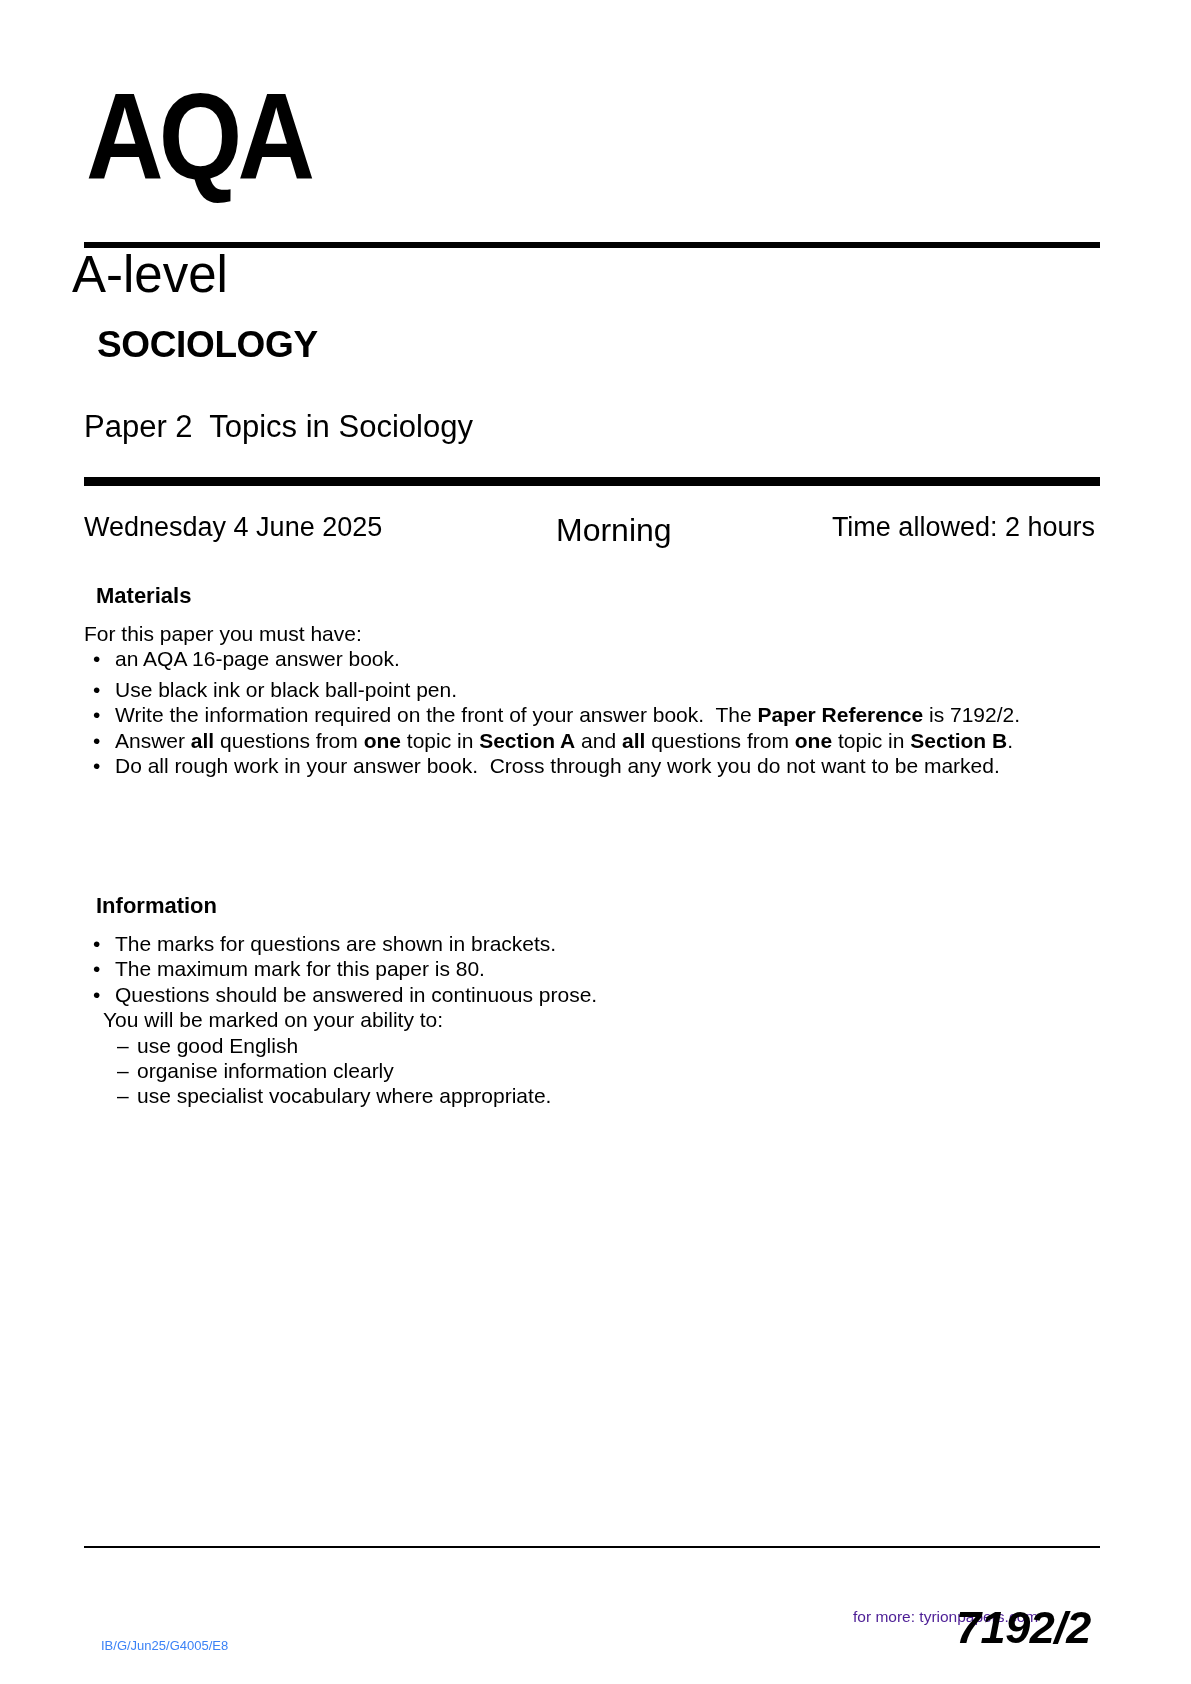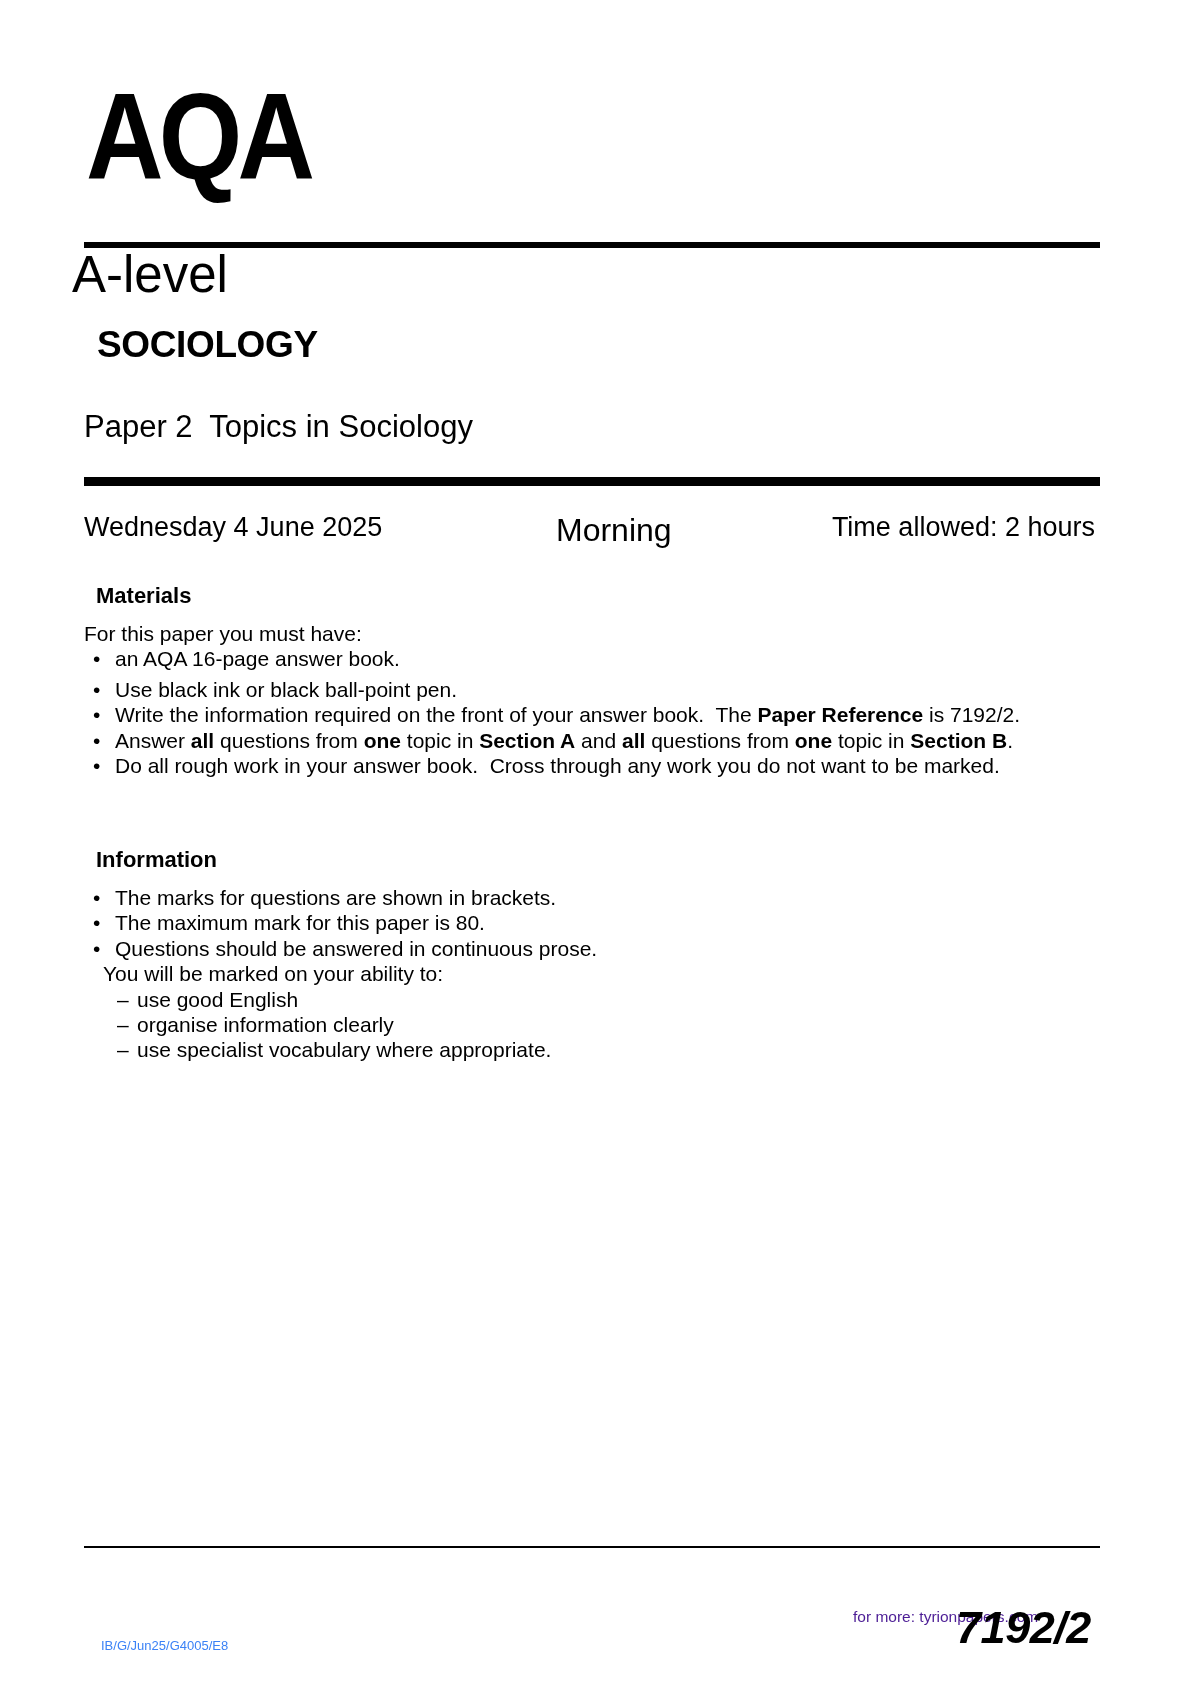--- a/index.html
+++ b/index.html
@@ -28,21 +28,21 @@
   .t-subj   { left:97px; top:324px; font-size:37px; line-height:1.15; font-weight:bold; letter-spacing:-0.01em; }
   .t-paper  { left:84px; top:408px; font-size:31px; line-height:1.2; }
 
   .d-date    { left:84px;  top:512px; font-size:27px; }
   .d-session { left:556px; top:512px; font-size:32px; }
   .d-time    { right:96px; top:512px; font-size:27px; }
 
   .section { left:84px; width:1016px; }
   .sec-materials   { top:570px; }
   .sec-instruct    { top:677px; }
-  .sec-inform      { top:834px; }
+  .sec-inform      { top:880px; }
 
   .section h3 {
     margin:12px; font-size:22px; line-height:27px; font-weight:bold;
   }
   .row {
     display:flex; font-size:21px; line-height:25.4px;
     white-space:pre-wrap;
     align-items:center;
   }
   .row .marker { flex:0 0 31px; padding-left:9px; box-sizing:border-box; }

